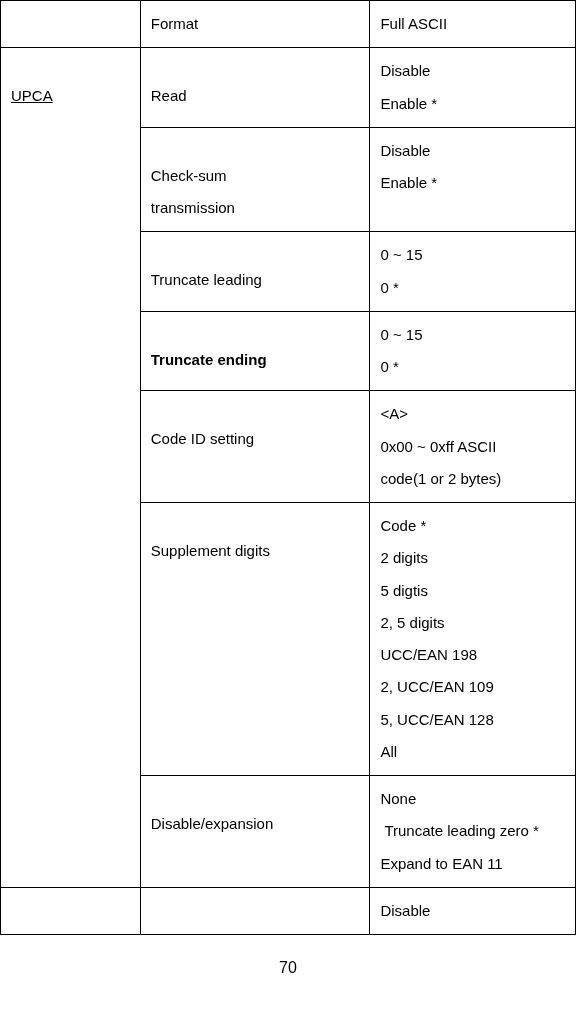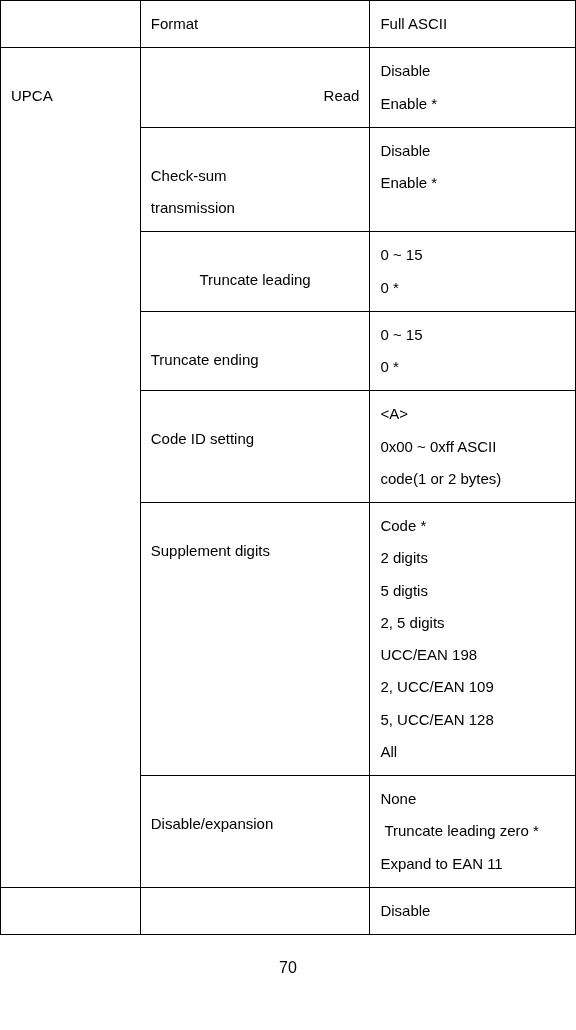--- a/index.html
+++ b/index.html
@@ -58,26 +58,26 @@
       <td class="col2">
         <div class="cell-content cell-line">Format</div>
       </td>
       <td class="col3">
         <div class="cell-content cell-line"> Full ASCII</div>
       </td>
     </tr>
 
     <tr>
       <td class="col1" rowspan="7">
-        <div class="cell-content" style="padding-top:32px;">
+        <div class="cell-content" style="padding-top:32px;text-decoration:underline;">
           <div class="cell-line">UPCA</div>
         </div>
       </td>
       <td class="col2">
-        <div class="cell-content" style="padding-top:32px;text-align:right;">
+        <div class="cell-content" style="padding-top:32px;">
           <div class="cell-line">Read</div>
         </div>
       </td>
       <td class="col3">
         <div class="cell-content">
           <div class="cell-line">Disable</div>
           <div class="cell-line">Enable *</div>
         </div>
       </td>
     </tr>
@@ -92,35 +92,35 @@
       <td class="col3">
         <div class="cell-content">
           <div class="cell-line">Disable</div>
           <div class="cell-line">Enable *</div>
         </div>
       </td>
     </tr>
 
     <tr>
       <td class="col2">
-        <div class="cell-content" style="padding-top:32px;text-align:center;">
+        <div class="cell-content" style="padding-top:32px;">
           <div class="cell-line">Truncate leading</div>
         </div>
       </td>
       <td class="col3">
         <div class="cell-content">
           <div class="cell-line">0 ~ 15</div>
           <div class="cell-line">0 *</div>
         </div>
       </td>
     </tr>
 
     <tr>
       <td class="col2">
-        <div class="cell-content" style="padding-top:32px;">
+        <div class="cell-content" style="padding-top:32px;font-weight:bold;">
           <div class="cell-line">Truncate ending</div>
         </div>
       </td>
       <td class="col3">
         <div class="cell-content">
           <div class="cell-line">0 ~ 15</div>
           <div class="cell-line">0 *</div>
         </div>
       </td>
     </tr>

